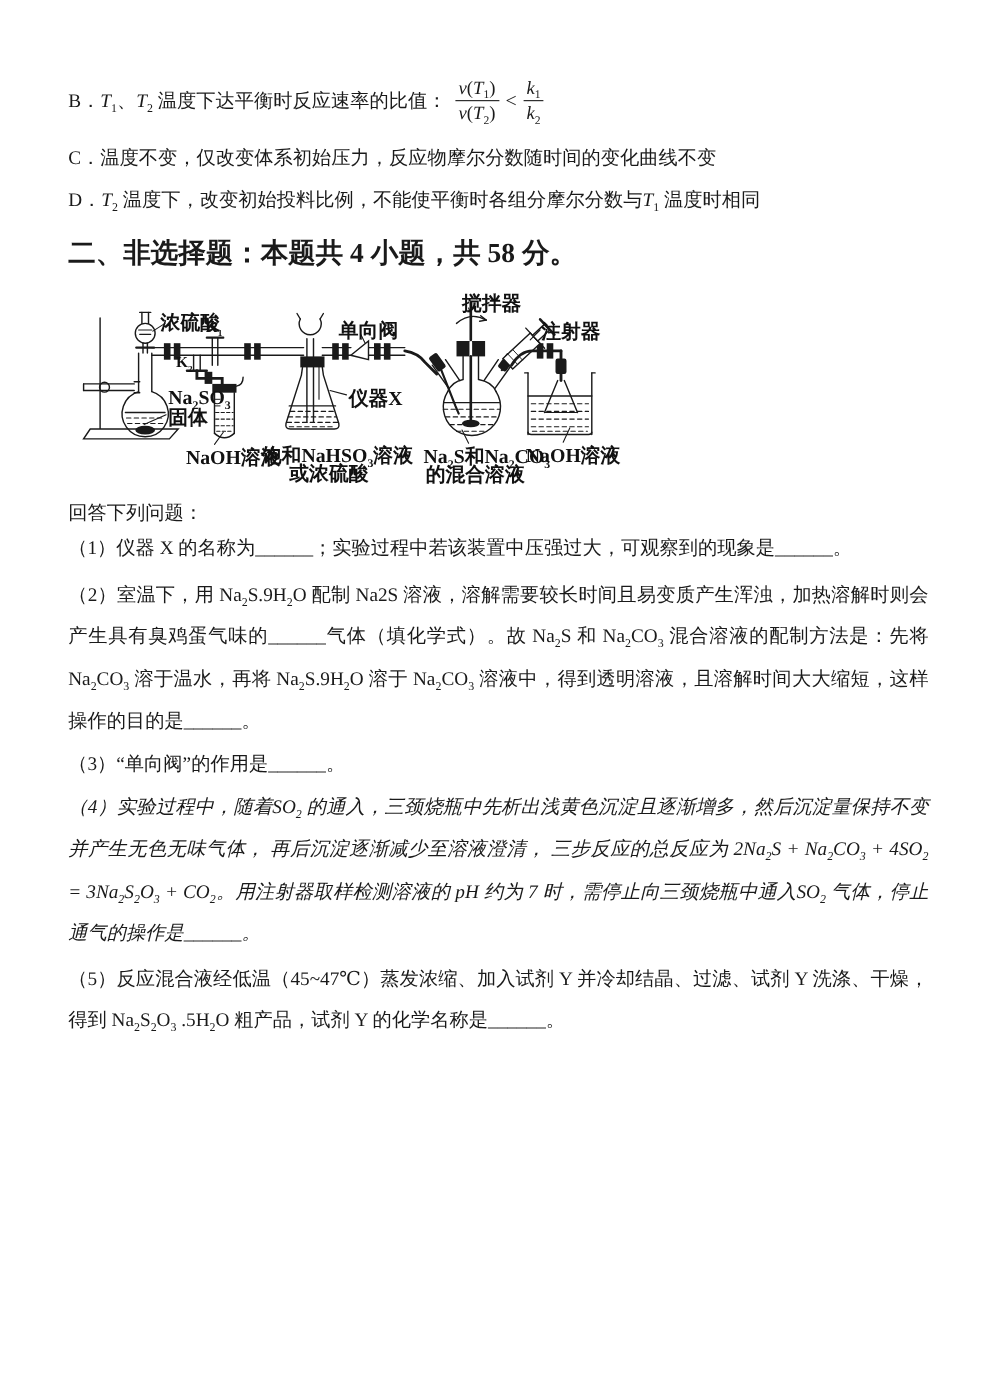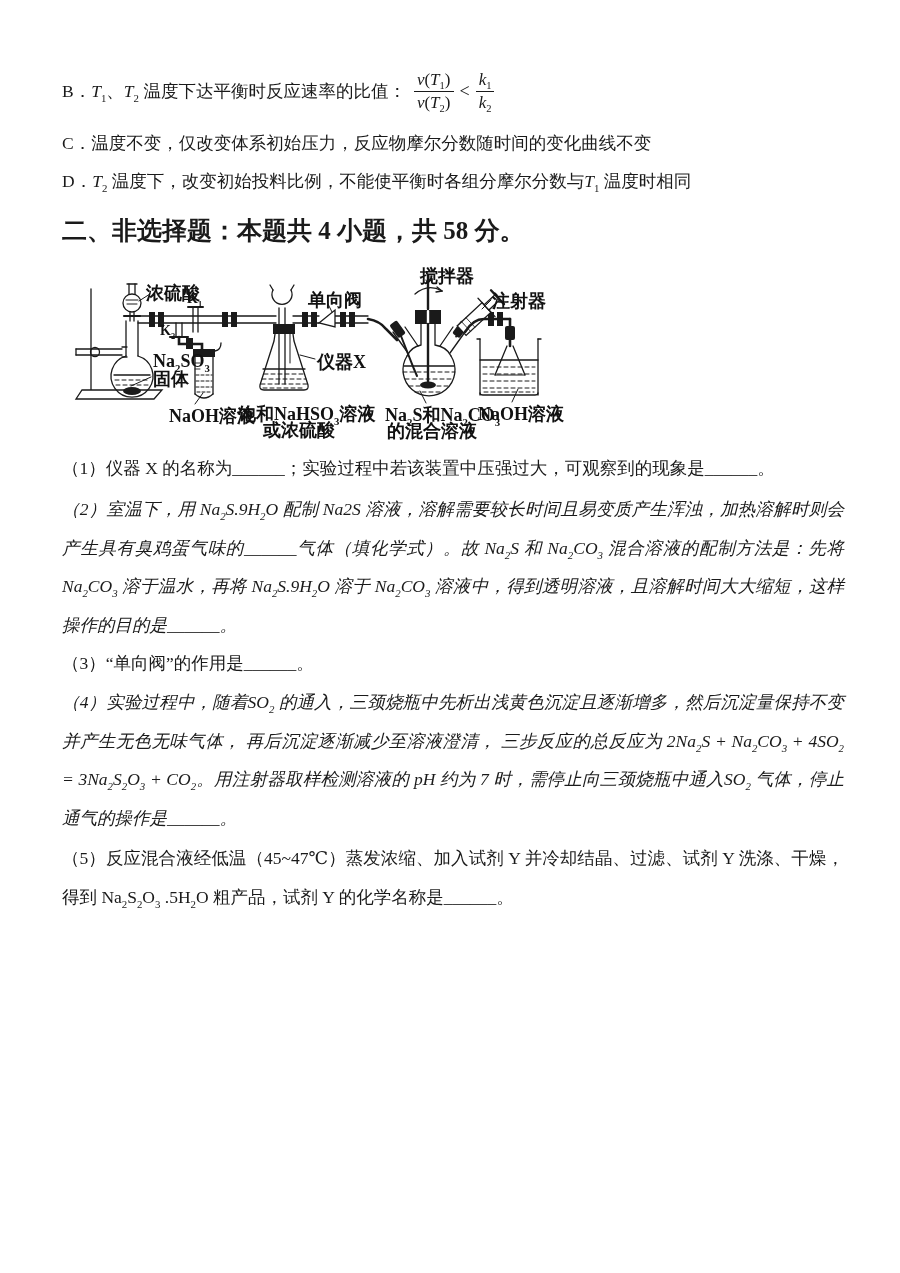--- a/index.html
+++ b/index.html
@@ -16,21 +16,21 @@
   .opt-d{margin-bottom:18px;line-height:1.5;}
   .mgroup{display:inline-flex;align-items:center;margin-left:8px;}
   .mfrac{display:inline-flex;flex-direction:column;align-items:center;line-height:1.25;font-size:17px;}
   .mfrac .den{border-top:1.4px solid #1a1a1a;padding:0 3px;}
   .mfrac .num{padding:0 3px;}
   .mrel{margin:0 6px;font-size:18px;}
   .sec{font-weight:700;font-size:25px;margin-bottom:14px;line-height:1.45;}
   .q15-intro{line-height:2.05;margin-bottom:2px;}
   .prompt{line-height:1.5;margin-bottom:4px;}
   .p1{line-height:1.8;margin-bottom:6px;}
-  .p2{line-height:2.2;margin-bottom:2px;font-style:italic;}
+  .p2{line-height:2.2;margin-bottom:2px;}
   .p3{line-height:2.0;margin-bottom:2px;}
   .p4{line-height:2.2;margin-bottom:2px;font-style:italic;}
   .p5{line-height:2.2;}
   .q16-intro{line-height:2.5;}
   .diagram{position:relative;width:492px;height:184px;margin:4px 0 6px 12px;}
   .diagram svg{position:absolute;left:0;top:0;}
   .dlabel{
     position:absolute;font-size:18px;font-weight:700;white-space:nowrap;
     font-family:"Liberation Serif","DejaVu Serif",serif;color:#111;
   }
@@ -259,19 +259,20 @@
     <div class="dlabel" style="left:189px;top:155px">或浓硫酸</div>
     <div class="dlabel" style="left:243px;top:87px">仪器X</div>
     <div class="dlabel" style="left:234px;top:25px">单向阀</div>
     <div class="dlabel" style="left:346px;top:1px">搅拌器</div>
     <div class="dlabel" style="left:418px;top:26px">注射器</div>
     <div class="dlabel" style="left:311px;top:140px">Na<sub>2</sub>S和Na<sub>2</sub>CO<sub>3</sub></div>
     <div class="dlabel" style="left:313px;top:156px">的混合溶液</div>
     <div class="dlabel" style="left:404px;top:139px">NaOH溶液</div>
   </div>
 
+  <p class="prompt">回答下列问题：</p>
   <p class="p1">（1）仪器 X 的名称为______；实验过程中若该装置中压强过大，可观察到的现象是______。</p>
   <p class="p2">（2）室温下，用 Na<sub>2</sub>S.9H<sub>2</sub>O 配制 Na2S 溶液，溶解需要较长时间且易变质产生浑浊，加热溶解时则会产生具有臭鸡蛋气味的______气体（填化学式）。故 Na<sub>2</sub>S 和 Na<sub>2</sub>CO<sub>3</sub> 混合溶液的配制方法是：先将Na<sub>2</sub>CO<sub>3</sub> 溶于温水，再将 Na<sub>2</sub>S.9H<sub>2</sub>O 溶于 Na<sub>2</sub>CO<sub>3</sub> 溶液中，得到透明溶液，且溶解时间大大缩短，这样操作的目的是______。</p>
   <p class="p3">（3）“单向阀”的作用是______。</p>
   <p class="p4">（4）实验过程中，随着SO<sub>2</sub> 的通入，三颈烧瓶中先析出浅黄色沉淀且逐渐增多，然后沉淀量保持不变并产生无色无味气体， 再后沉淀逐渐减少至溶液澄清， 三步反应的总反应为 2Na<sub>2</sub>S + Na<sub>2</sub>CO<sub>3</sub> + 4SO<sub>2</sub> = 3Na<sub>2</sub>S<sub>2</sub>O<sub>3</sub> + CO<sub>2</sub>。用注射器取样检测溶液的 pH 约为 7 时，需停止向三颈烧瓶中通入SO<sub>2</sub> 气体，停止通气的操作是______。</p>
   <p class="p5">（5）反应混合液经低温（45~47℃）蒸发浓缩、加入试剂 Y 并冷却结晶、过滤、试剂 Y 洗涤、干燥，  得到 Na<sub>2</sub>S<sub>2</sub>O<sub>3</sub> .5H<sub>2</sub>O 粗产品，试剂 Y 的化学名称是______。</p>
 
 </div>
 
 </body></html>

